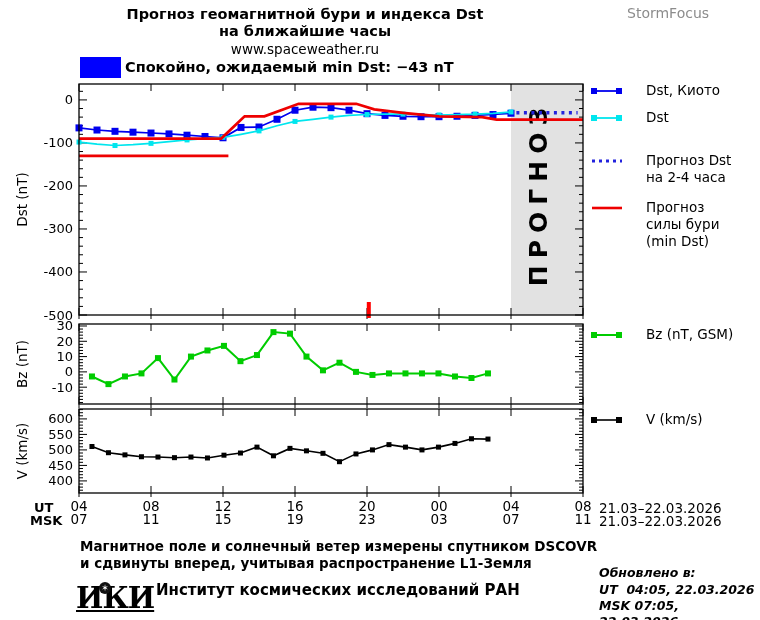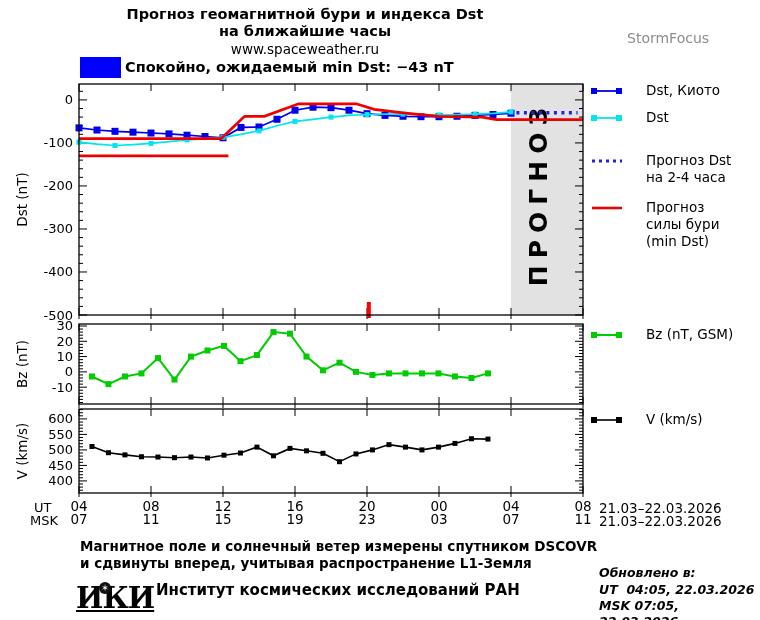--- a/index.html
+++ b/index.html
@@ -5,28 +5,28 @@
   html,body{margin:0;padding:0;}
   body{
     width:760px;height:620px;position:relative;background:#fff;
     font-family:"DejaVu Sans","Liberation Sans",sans-serif;color:#000;
     overflow:hidden;
   }
   .abs{position:absolute;}
   .title-block{left:25px;top:6px;width:560px;text-align:center;
     font-weight:bold;font-size:14.5px;line-height:17px;}
   .title-site{font-weight:normal;font-size:13.5px;margin-top:1px;}
-  .brand{left:627px;top:5px;font-size:14px;color:#8c8c8c;margin-top:25px;}
+  .brand{left:627px;top:5px;font-size:14px;color:#8c8c8c;}
   .level-box{left:80px;top:57px;width:41px;height:21px;}
   .status-text{left:125px;top:59px;font-size:14.5px;font-weight:bold;text-align:right;}
   #plots{left:0;top:0;}
   #plots text{font-family:"DejaVu Sans","Liberation Sans",sans-serif;fill:#000;}
   .leg{position:absolute;display:flex;gap:22px;font-size:13.5px;line-height:17px;}
   .leg svg{width:33px;height:12px;margin-top:3px;flex:none;}
-  .ax-prefix{font-weight:normal;font-size:13px;}
+  .ax-prefix{font-weight:bold;font-size:13px;}
   .ax-date{font-size:13.5px;}
   .footnote{left:80px;font-size:13.5px;font-weight:bold;}
   .iki-logo{left:76px;top:581px;font-family:"DejaVu Serif","Liberation Serif",serif;
     font-weight:bold;font-size:29px;letter-spacing:-1px;text-decoration:underline;}
   .iki-star{position:absolute;left:23px;top:1px;width:12px;height:12px;border-radius:50%;
     background:#111;color:#fff;font-size:9px;line-height:12px;text-align:center;
     font-family:"DejaVu Sans",sans-serif;letter-spacing:0;}
   .institute{left:156px;top:581px;font-size:15px;font-weight:bold;}
   .iki-site{left:156px;top:601px;font-size:14px;margin-top:28px;}
   .updated{left:599px;font-size:12.5px;font-weight:bold;line-height:16px;font-style:italic;}

